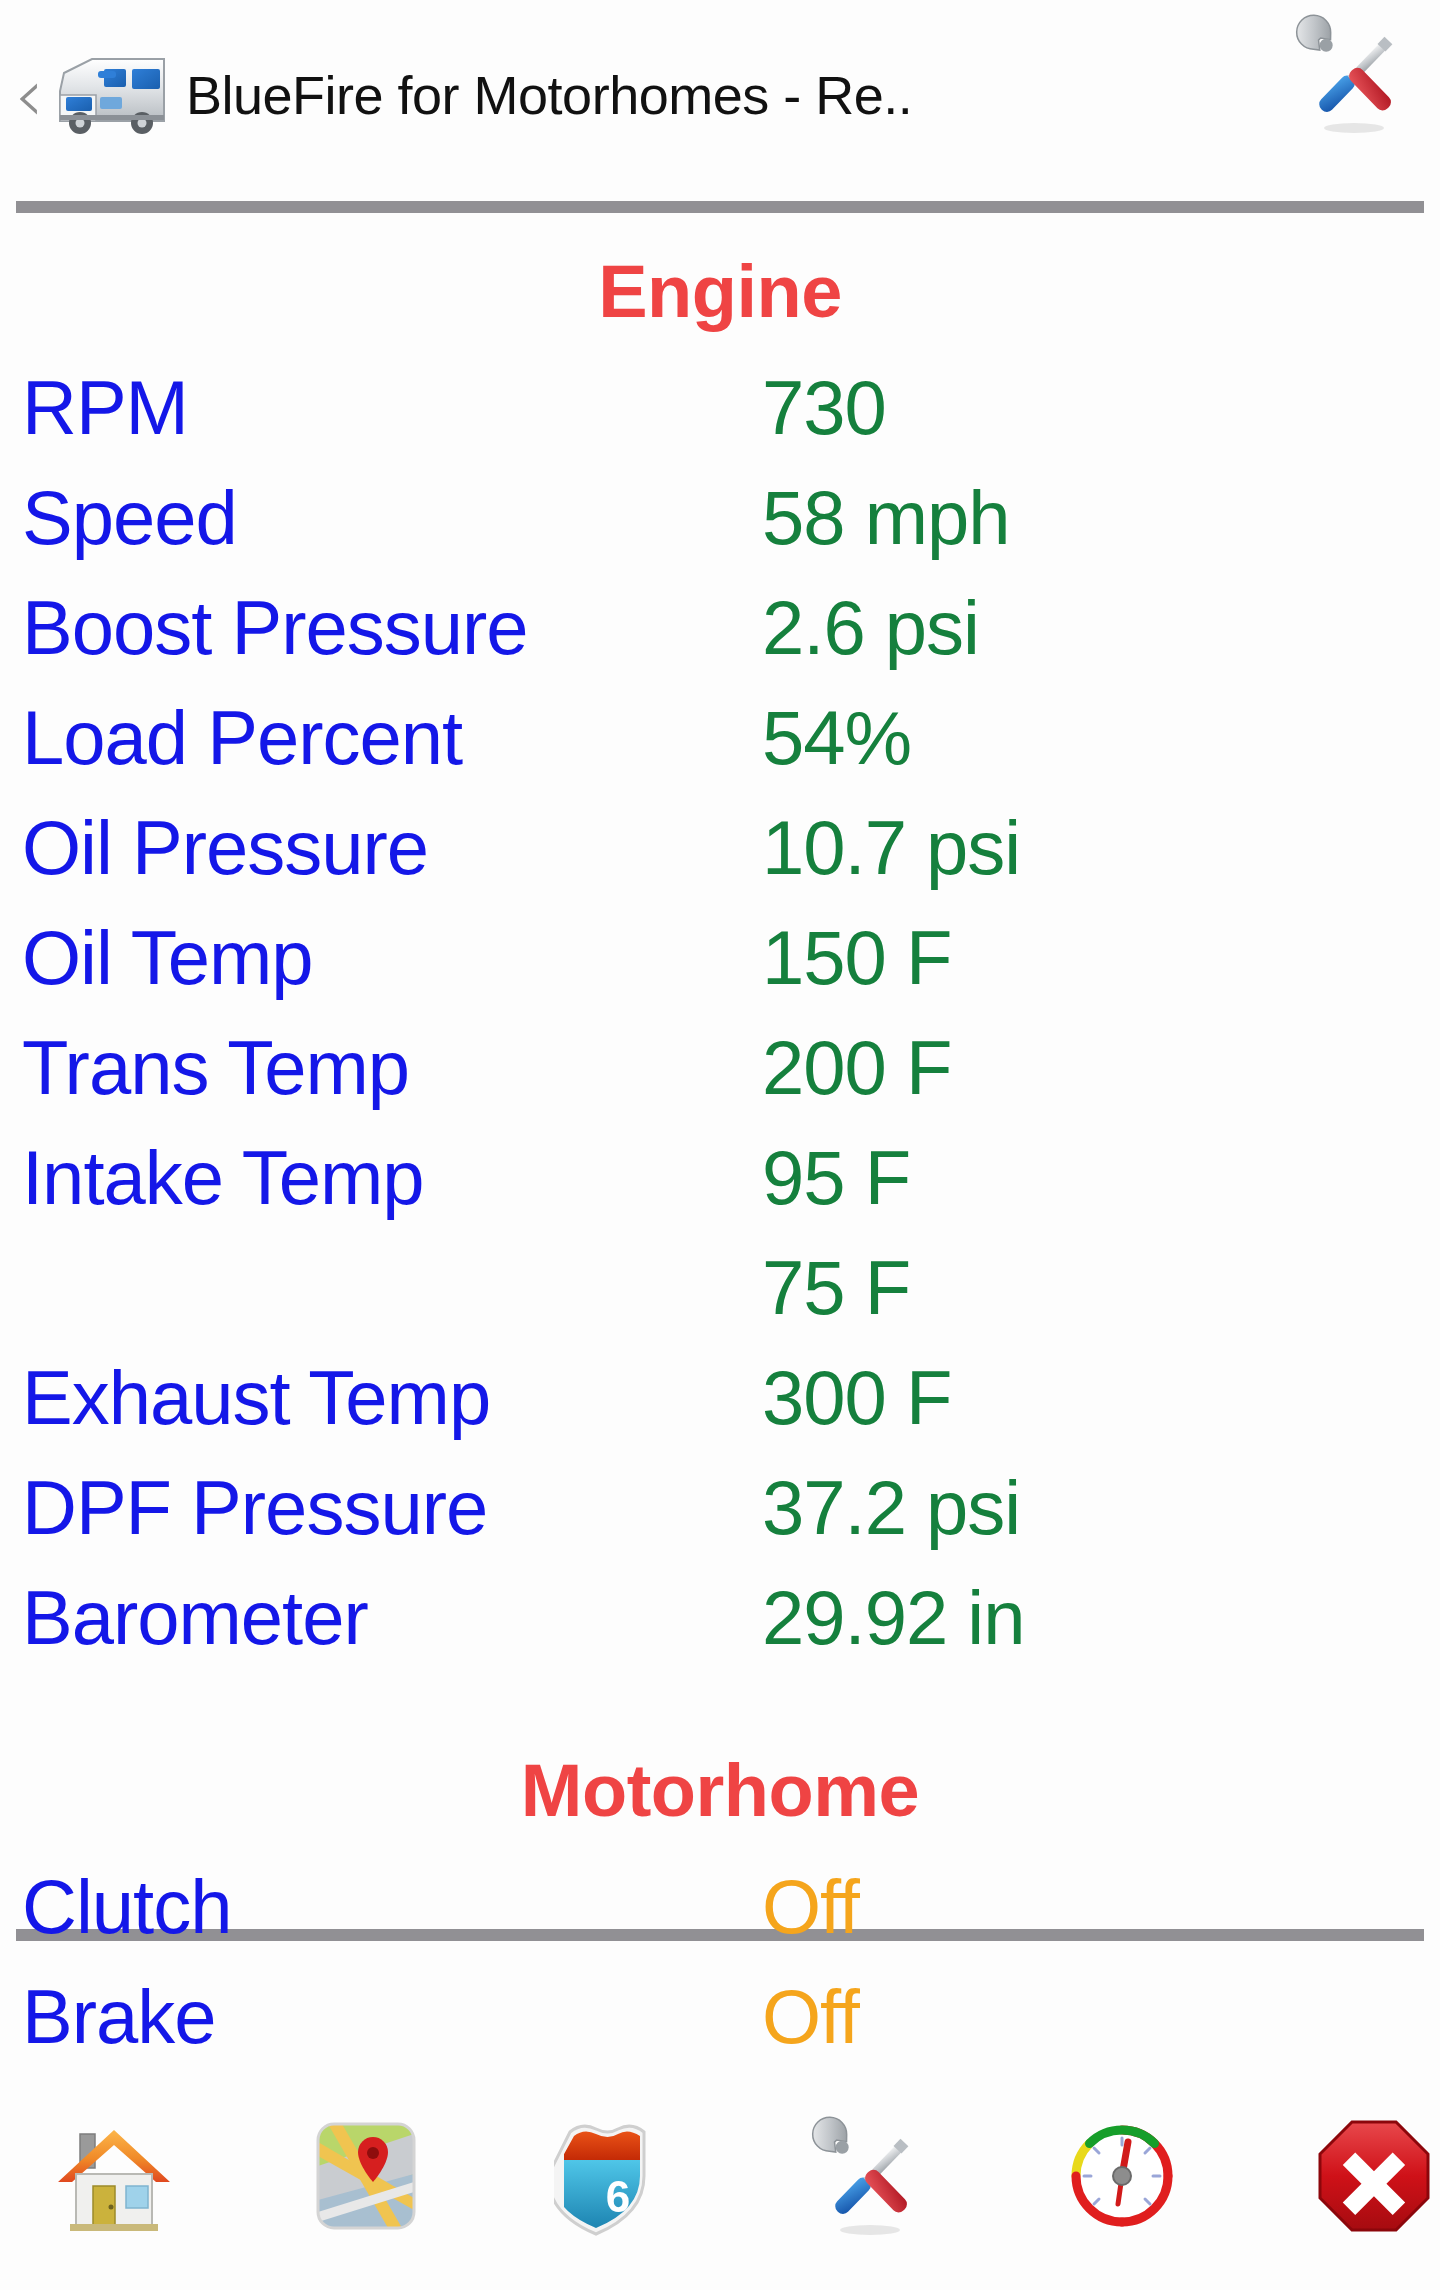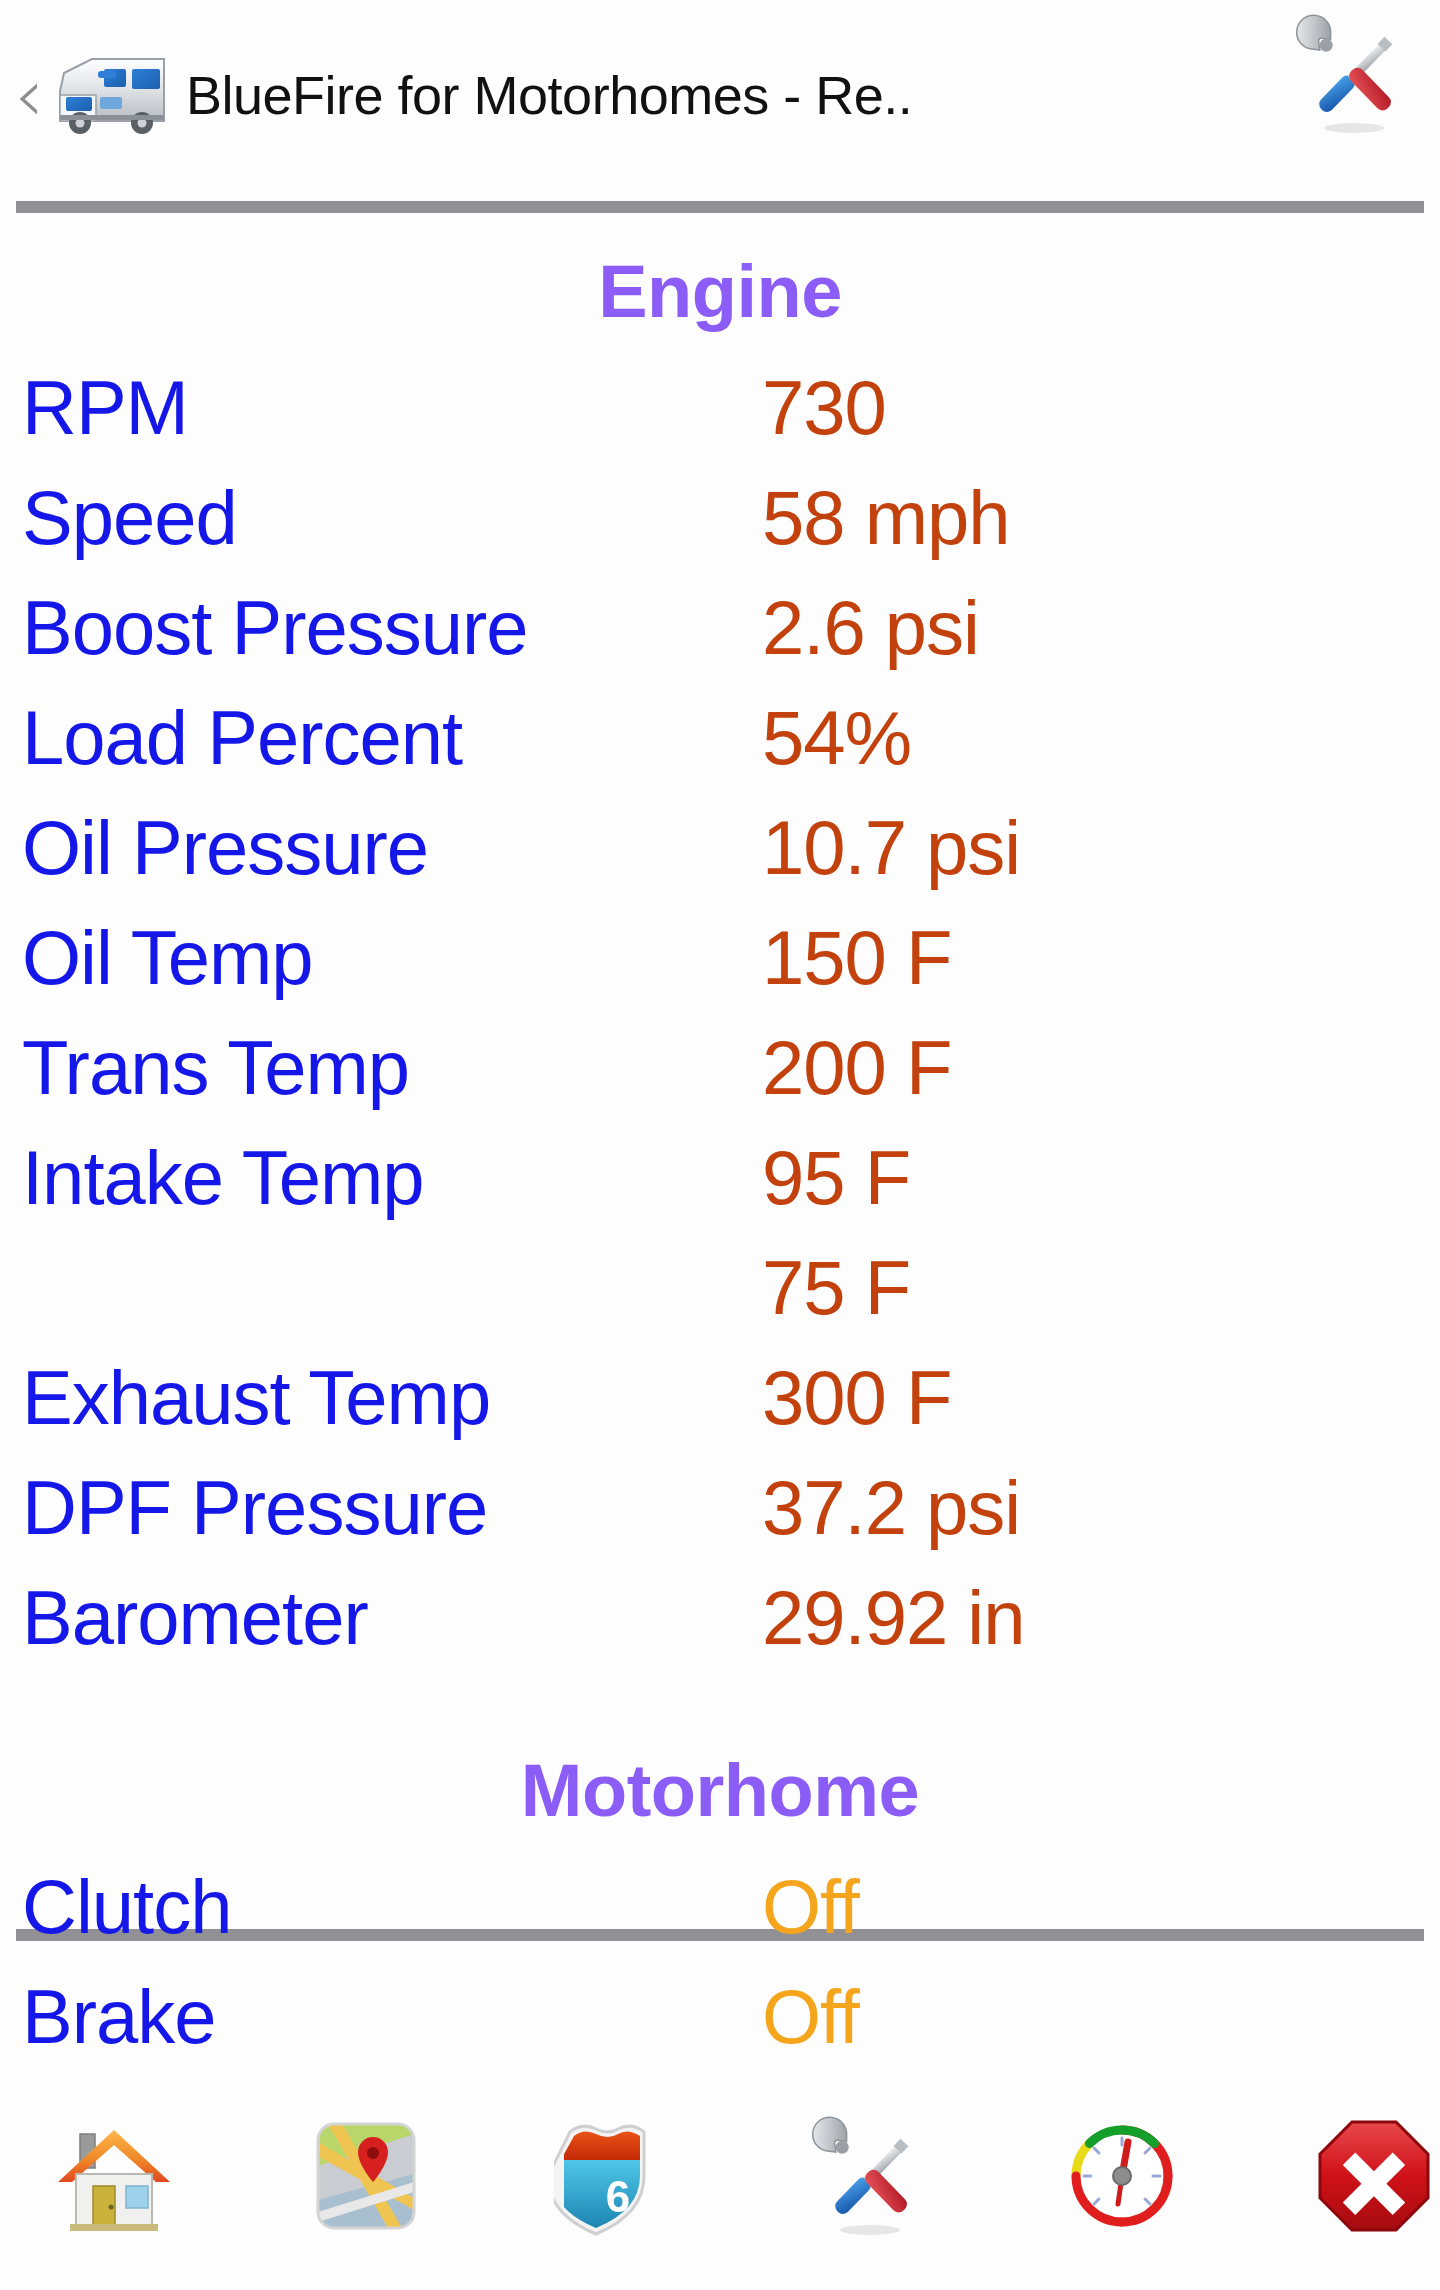--- a/index.html
+++ b/index.html
@@ -32,36 +32,36 @@
   .sep {
     position:absolute; height:12px; background:#919094; left:16px; width:1408px;
   }
   #sep-header { top:201px; }
   #sep-motorhome { top:1716px; }
   #sep-bottom { top:2052px; left:0; width:1440px; height:9px; background:#9a9a9e; }
 
   
   .content { position:absolute; left:0; top:213px; width:1440px; height:1839px; overflow:hidden; }
   .section-title {
-    text-align:center; font-size:74px; font-weight:bold; color:#8b5cf6;
+    text-align:center; font-size:74px; font-weight:bold; color:#ef4444;
     letter-spacing:-0.5px;
   }
   #engine-title { margin-top:36px; }
   #motorhome-title { margin-top:28px; }
   .rows { margin-top:30px; }
   .row { height:110px; position:relative;text-align:right; }
   .row-label {
     position:absolute; left:22px; top:0; font-size:76px; color:#1417e8;
     white-space:nowrap; letter-spacing:-1px;
   }
   .row-value {
     position:absolute; left:762px; top:0; font-size:76px;
     white-space:nowrap; letter-spacing:-1px;
   }
-  .v-green { color:#c2410c; }
+  .v-green { color:#15803d; }
   .v-orange { color:#f5a51c; }
 
   
   .navbar {
     position:absolute; left:0; top:2061px; width:1440px; height:229px;
     background:#fdfdfd; display:flex; align-items:center;
   }
   .nav-item {
     width:252px; height:160px; display:flex; align-items:center; justify-content:center;
     flex:none;

